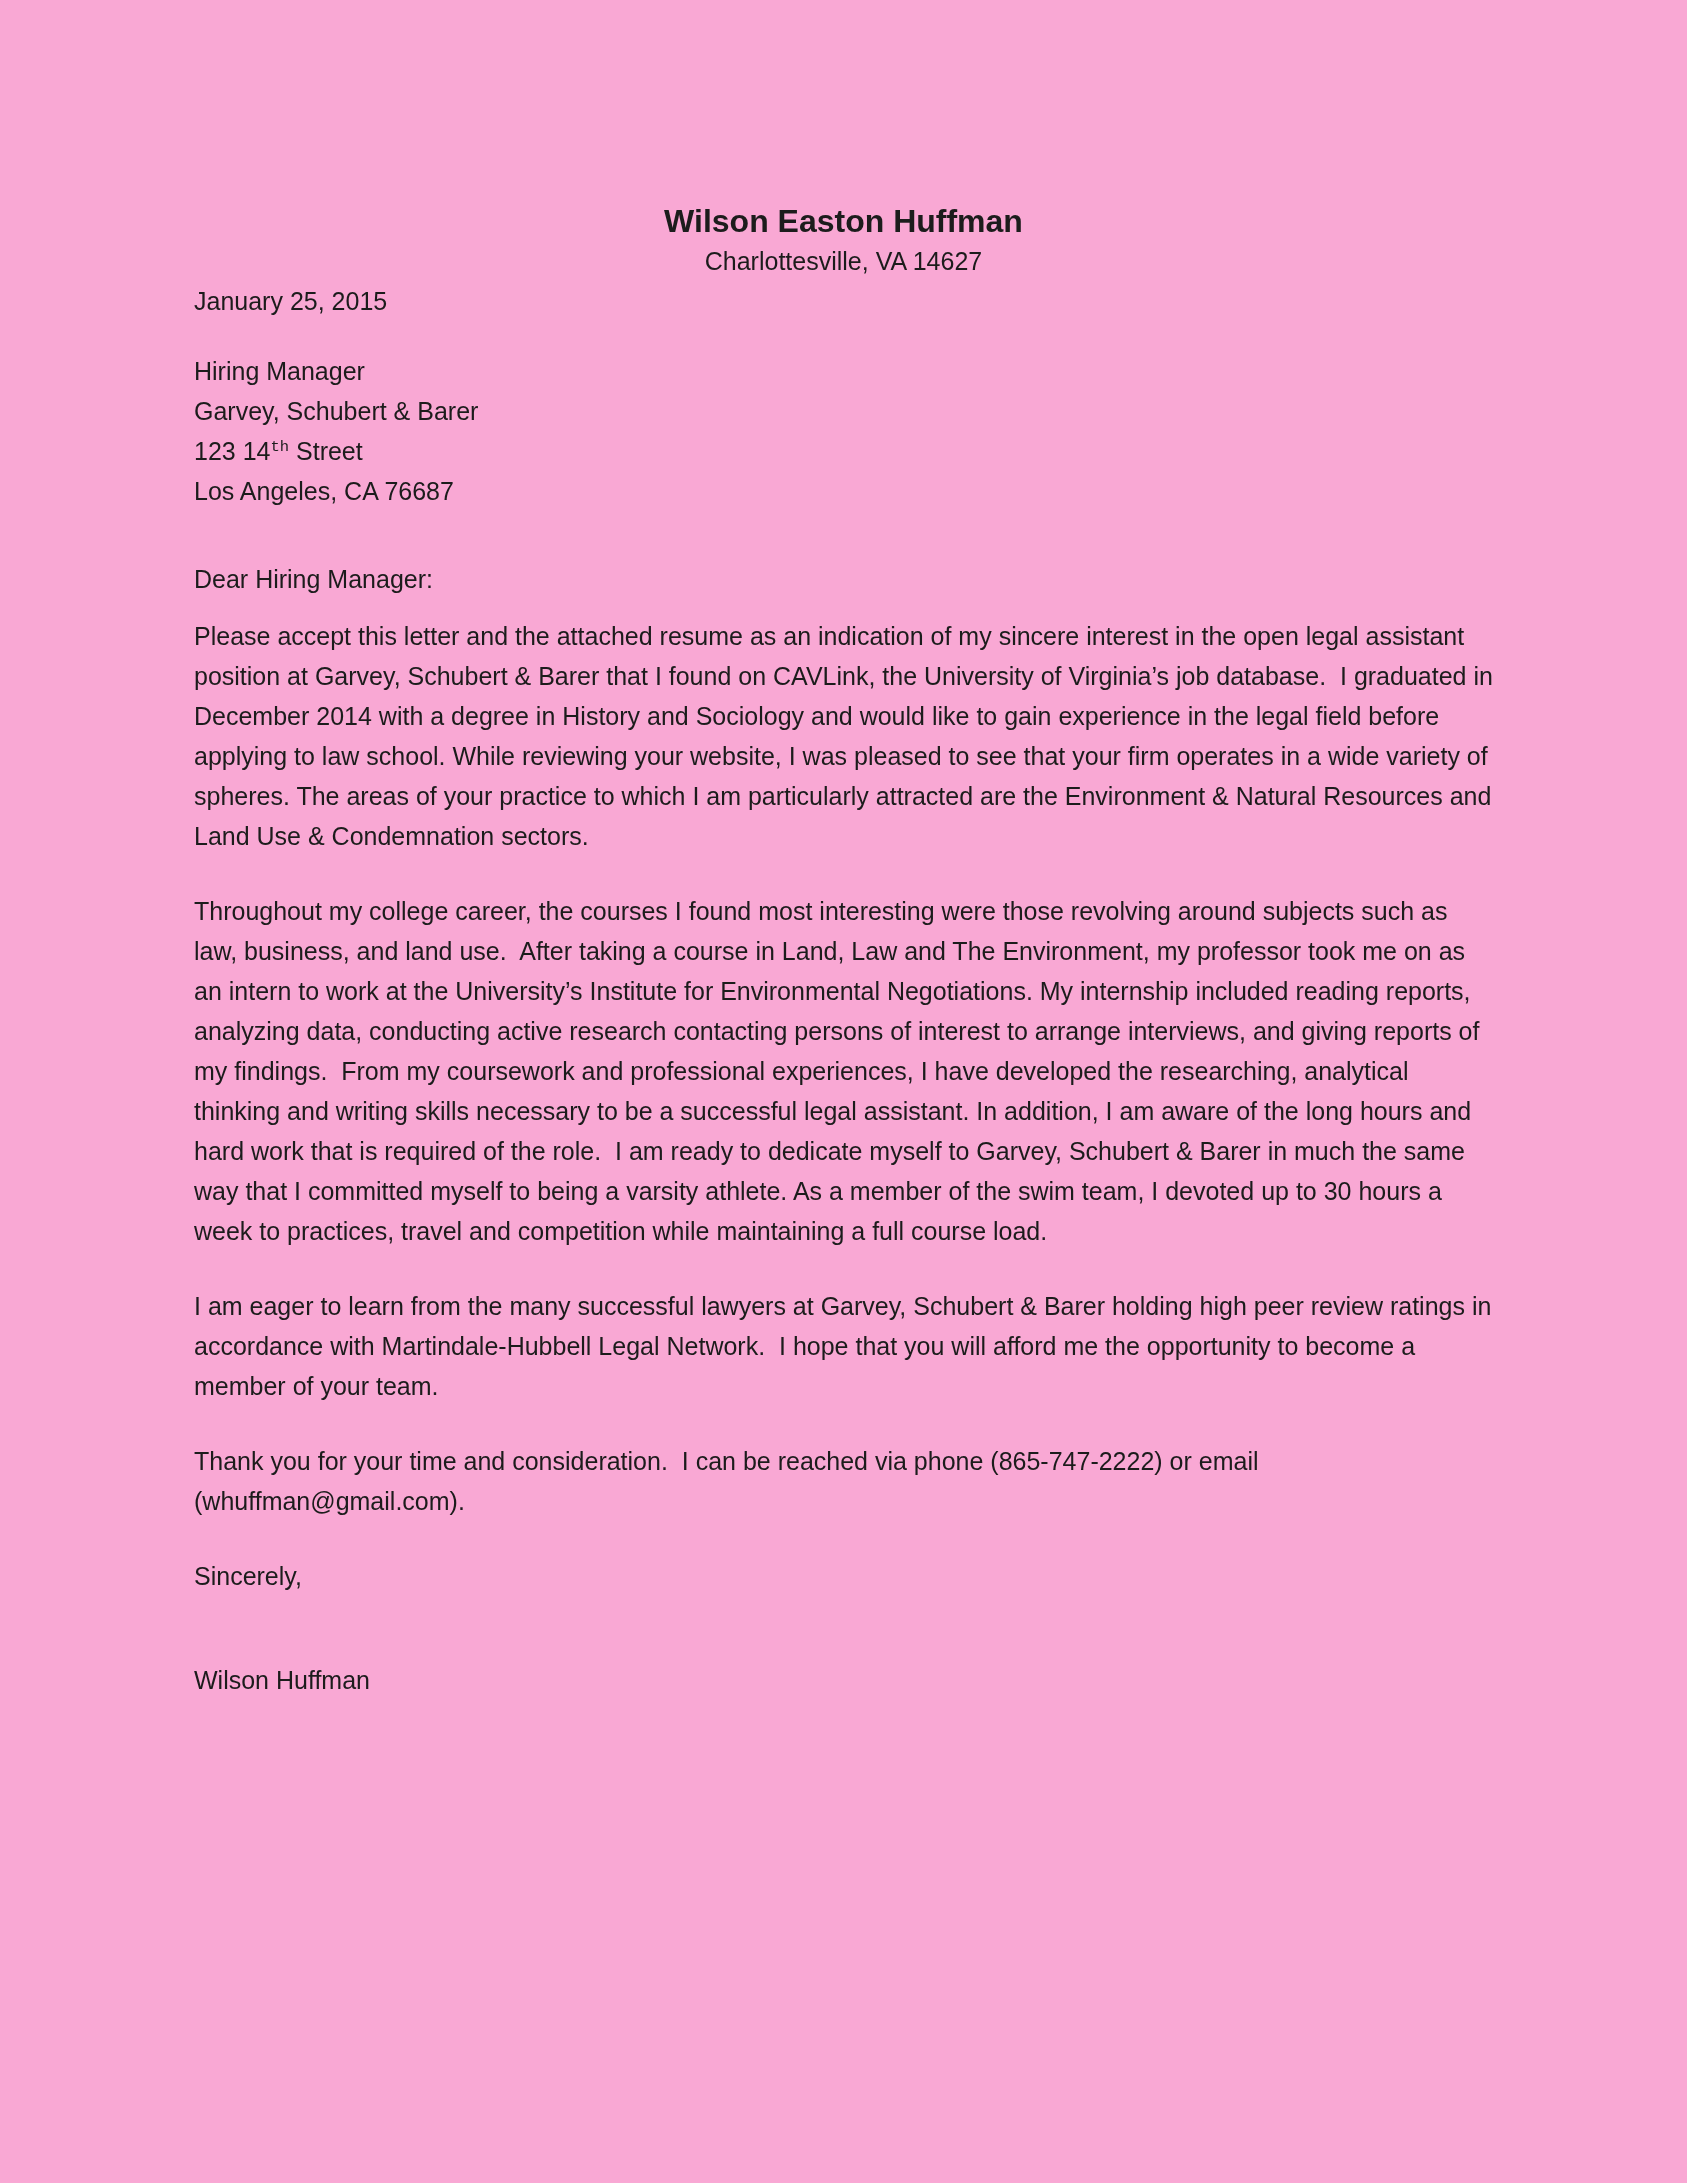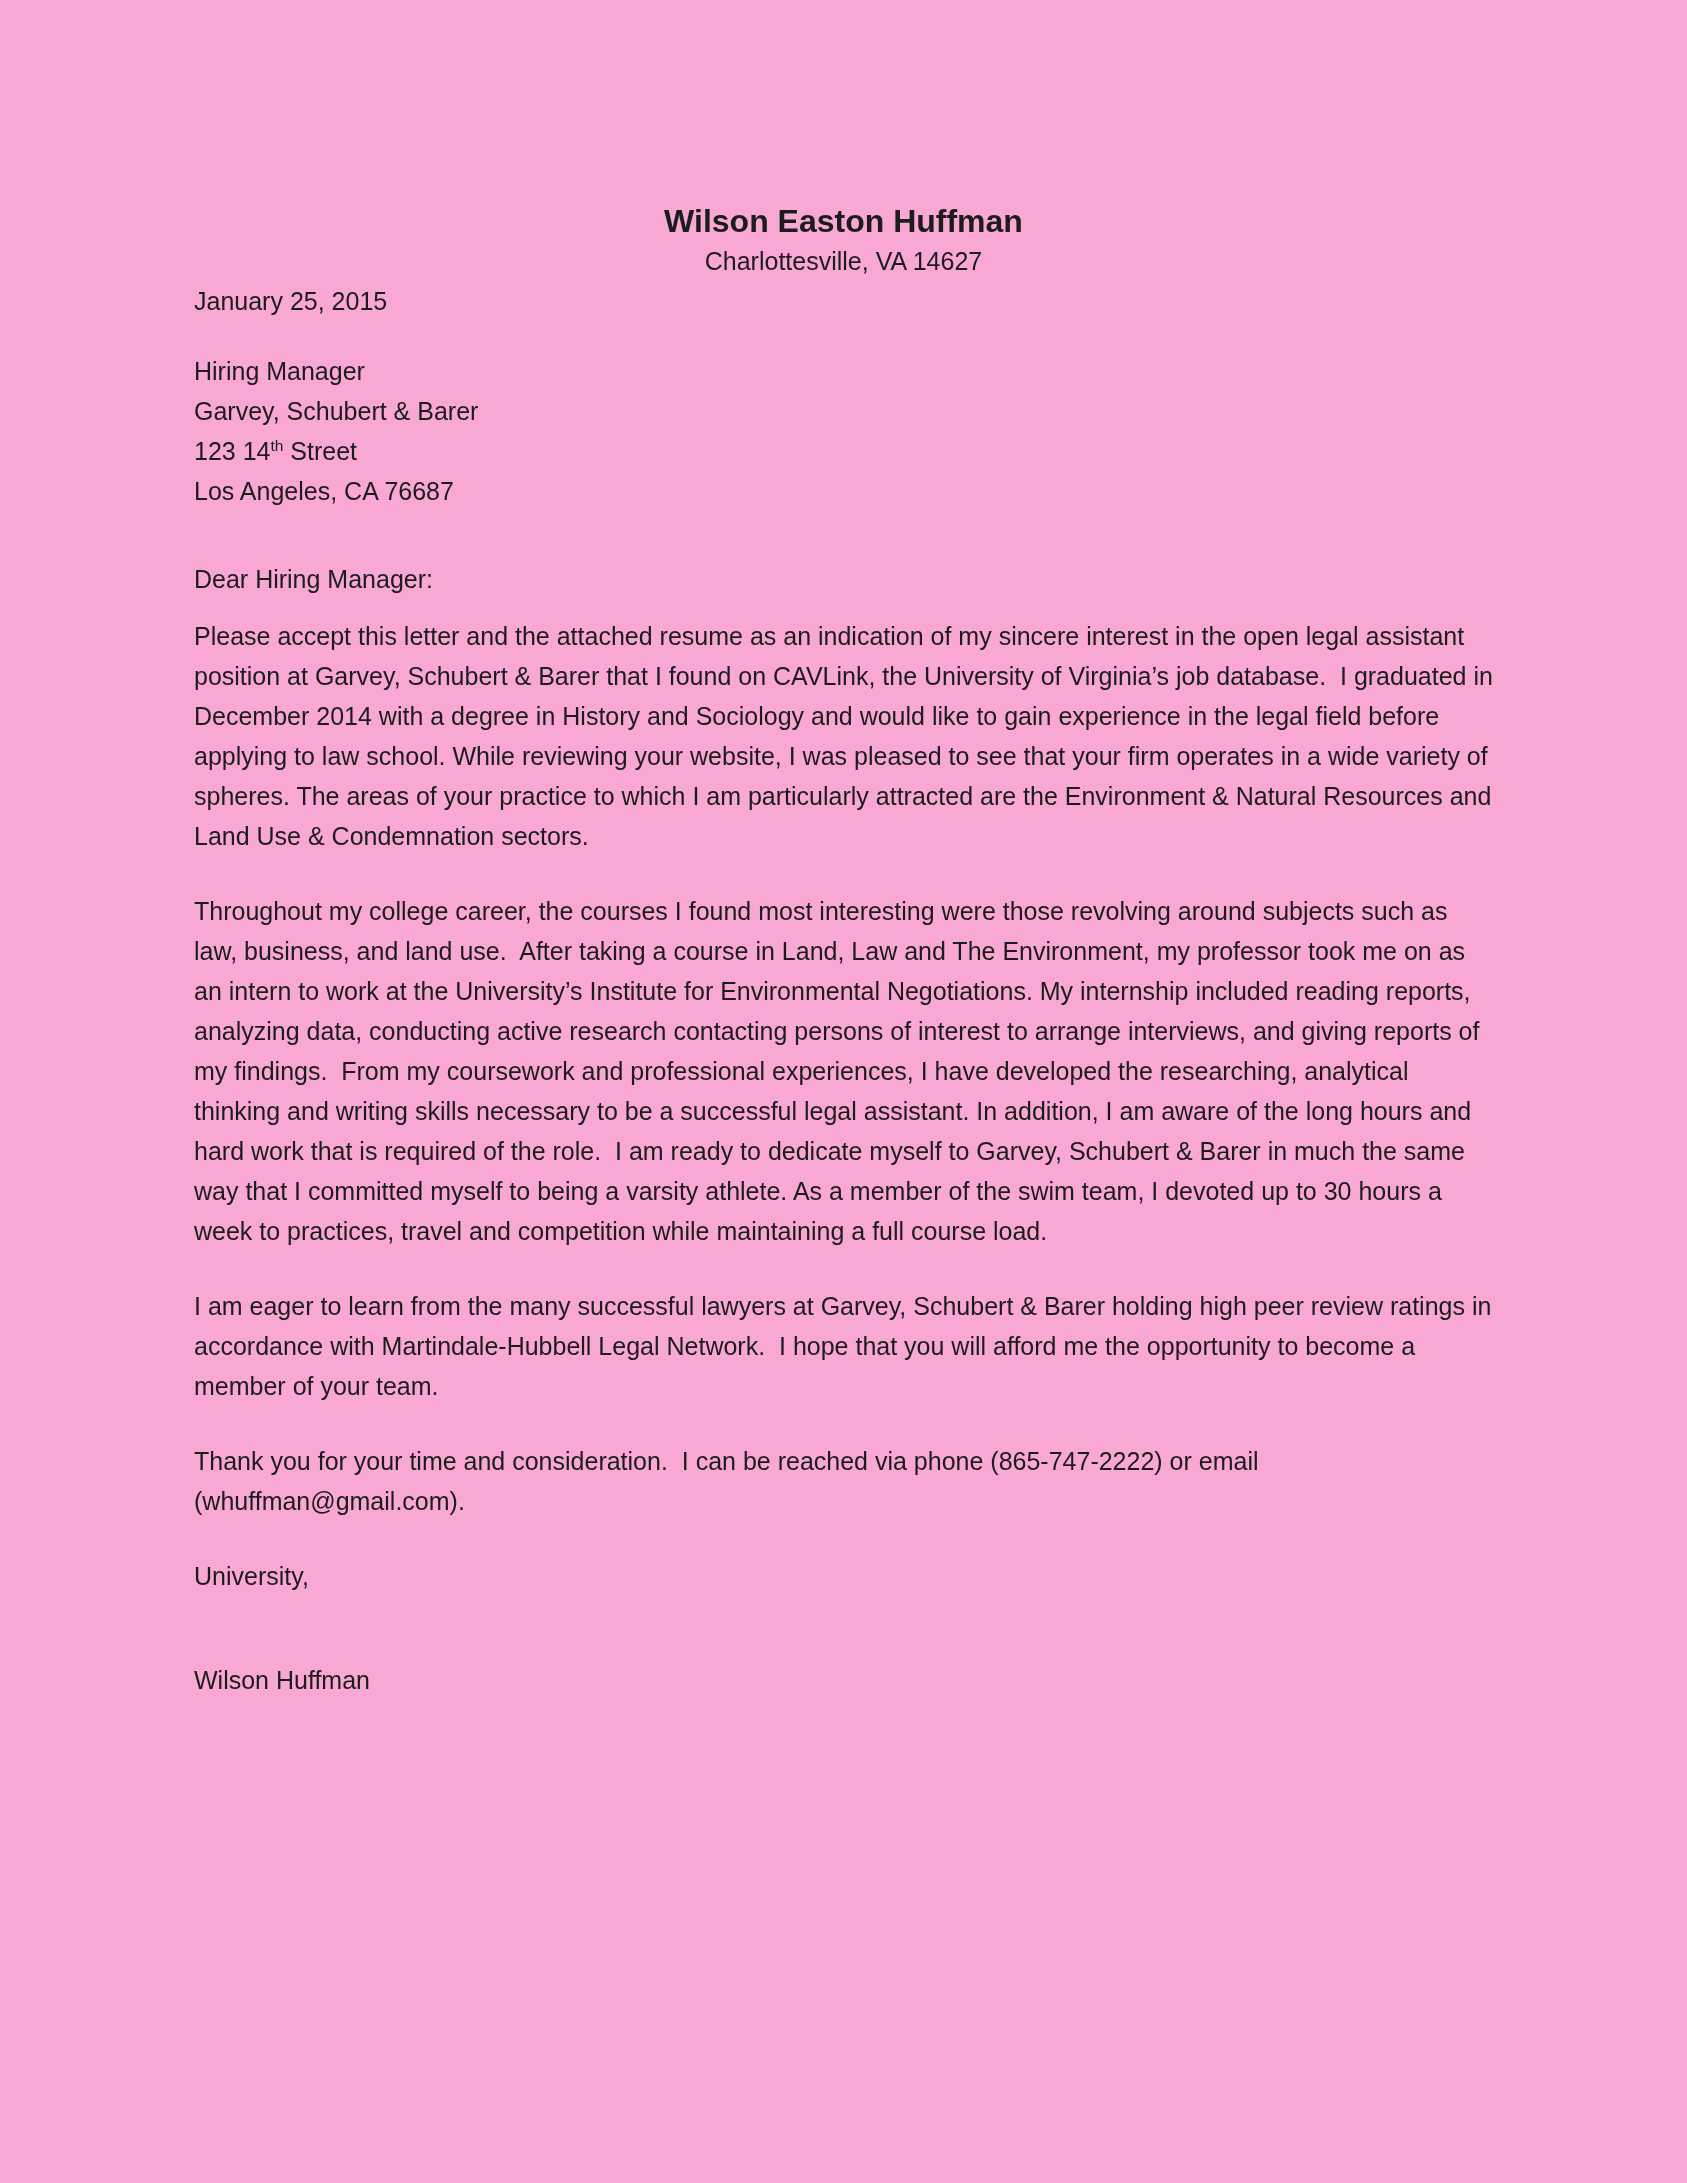--- a/index.html
+++ b/index.html
@@ -50,20 +50,21 @@
   .closing {
     margin-top: 35px;
   }
   .signature-name {
     margin-top: 64px;
   }
   sup.ordinal {
     font-size: 0.62em;
     line-height: 0;
     vertical-align: super;
+    font-family: Liberation Mono, monospace;
   }
 </style>
 </head>
 <body>
 
 <div class="page">
 
   <div class="sender-header">
     <div class="sender-name doc-line">Wilson Easton Huffman</div>
     <div class="doc-line">Charlottesville, VA 14627</div>
@@ -81,18 +82,18 @@
   <div class="salutation doc-line">Dear Hiring Manager:</div>
 
   <p class="body-paragraph first-paragraph">Please accept this letter and the attached resume as an indication of my sincere interest in the open legal assistant position at Garvey, Schubert &amp; Barer that I found on CAVLink, the University of Virginia’s job database.  I graduated in December 2014 with a degree in History and Sociology and would like to gain experience in the legal field before applying to law school. While reviewing your website, I was pleased to see that your firm operates in a wide variety of spheres. The areas of your practice to which I am particularly attracted are the Environment &amp; Natural Resources and Land Use &amp; Condemnation sectors.</p>
 
   <p class="body-paragraph">Throughout my college career, the courses I found most interesting were those revolving around subjects such as law, business, and land use.  After taking a course in Land, Law and The Environment, my professor took me on as an intern to work at the University’s Institute for Environmental Negotiations. My internship included reading reports, analyzing data, conducting active research contacting persons of interest to arrange interviews, and giving reports of my findings.  From my coursework and professional experiences, I have developed the researching, analytical thinking and writing skills necessary to be a successful legal assistant. In addition, I am aware of the long hours and hard work that is required of the role.  I am ready to dedicate myself to Garvey, Schubert &amp; Barer in much the same way that I committed myself to being a varsity athlete. As a member of the swim team, I devoted up to 30 hours a week to practices, travel and competition while maintaining a full course load.</p>
 
   <p class="body-paragraph">I am eager to learn from the many successful lawyers at Garvey, Schubert &amp; Barer holding high peer review ratings in accordance with Martindale-Hubbell Legal Network.  I hope that you will afford me the opportunity to become a member of your team.</p>
 
   <p class="body-paragraph">Thank you for your time and consideration.  I can be reached via phone (865-747-2222) or email (whuffman@gmail.com).</p>
 
-  <div class="closing doc-line">University,</div>
+  <div class="closing doc-line">Sincerely,</div>
 
   <div class="signature-name doc-line">Wilson Huffman</div>
 
 </div>
 
 
 </body></html>

